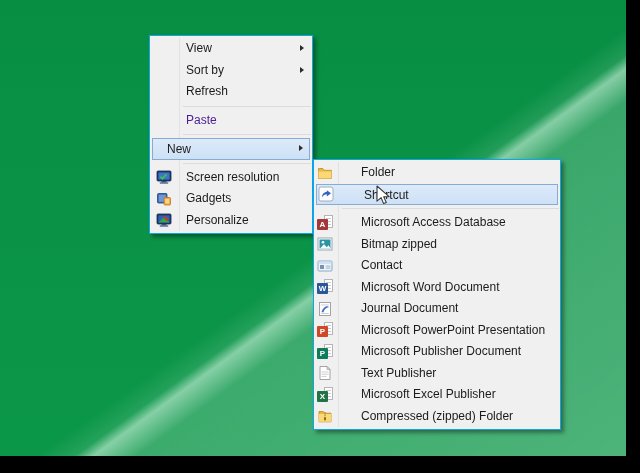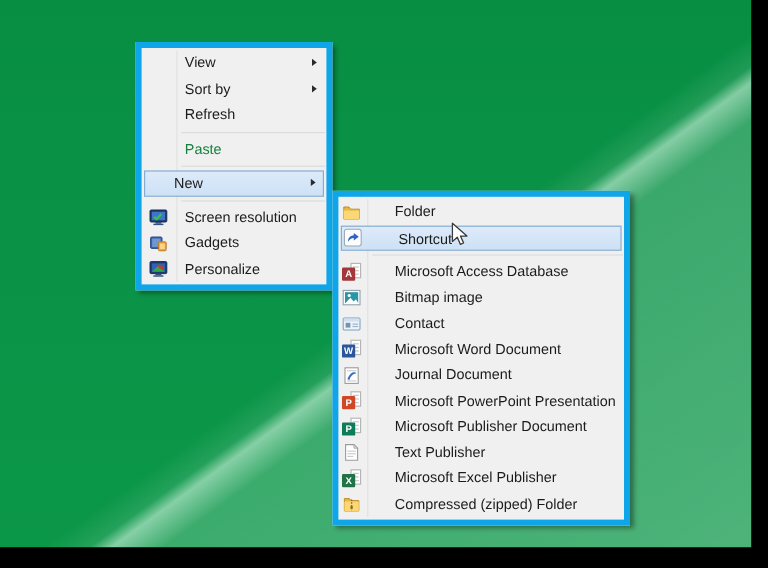--- a/index.html
+++ b/index.html
@@ -17,44 +17,44 @@
         rgba(255,255,255,0) 53%,
         rgba(255,255,255,0.10) 56%,
         rgba(235,255,243,0.55) 57.5%,
         rgba(255,255,255,0.20) 61%,
         rgba(255,255,255,0.27) 100%),
       linear-gradient(180deg,#078e43 0%,#0a9347 45%,#0b9748 100%);
   }
   
   .menu{
     position:absolute;background:#f0f0f0;
-    border:5px solid #0ea5e9;
+    border:1px solid #0ea5e9;
     box-shadow:3px 3px 4px rgba(0,0,0,0.38);
     padding:2px 0;box-sizing:border-box;
-    font-size:12px;color:#1b1b1b;
+    font-size:12px;color:#1b1b1b;margin-left:36px;
   }
   .main-menu{left:113px;top:35px;width:164px;}
   .sub-menu{left:277px;top:159px;width:248px;}
   .gutter{position:absolute;top:2px;bottom:2px;width:1px;background:#e2e2e2;}
   .main-menu .gutter{left:29px;}
   .sub-menu  .gutter{left:24px;}
   .mi{
     position:relative;height:21.5px;line-height:21.5px;
     box-sizing:border-box;white-space:nowrap;cursor:default;
   }
   .main-menu .mi{padding-left:36px;}
   .sub-menu  .mi{padding-left:47px;}
   .mi .label{display:inline-block;vertical-align:top;}
-  .mi.disabled{color:#15803d;}
+  .mi.disabled{color:#4c1d95;}
   .mi.hl{
     margin:0 2px;
     border:1px solid #84acd4;
     background:linear-gradient(180deg,#ddeafa 0%,#cde1f5 100%);
   }
-  .main-menu .mi.hl{padding-left:24px;}
+  .main-menu .mi.hl{padding-left:14px;}
   .sub-menu  .mi.hl{}
   .sep{height:1px;background:#dcdcdc;margin:3px 1px 3px 0;}
   .main-menu .sep{margin-left:33px;}
   .sub-menu  .sep{margin-left:28px;}
   .sub-arrow{
     position:absolute;right:8px;top:50%;margin-top:-3.5px;
     width:0;height:0;
     border-left:4px solid #2b2b2b;
     border-top:3.5px solid transparent;
     border-bottom:3.5px solid transparent;
@@ -192,21 +192,21 @@
 
   <div class="mi">
     <span class="icon">
       <svg viewBox="0 0 16 16">
         <rect x="1" y="2" width="14" height="12" fill="#fff" stroke="#8fa0aa" stroke-width="0.9"></rect>
         <rect x="2.5" y="3.5" width="11" height="9" fill="#2a96a5"></rect>
         <circle cx="6" cy="6.3" r="1.3" fill="#fff"></circle>
         <path d="M3 12.5 L7 8.2 L9.8 11.2 L11.6 9.3 L13.5 12.5z" fill="#fff"></path>
       </svg>
     </span>
-    <span class="label">Bitmap image</span>
+    <span class="label">Bitmap zipped</span>
   </div>
 
   <div class="mi">
     <span class="icon">
       <svg viewBox="0 0 16 16">
         <rect x="1" y="3" width="14" height="10" rx="1" fill="#eef4fb" stroke="#7ba0c0" stroke-width="0.9"></rect>
         <rect x="1.5" y="3.5" width="13" height="2.4" fill="#cfe0ef"></rect>
         <rect x="3" y="7" width="4" height="4" fill="#7a93ad"></rect>
         <rect x="8.7" y="7.6" width="4.8" height="1" fill="#9fb3c6"></rect>
         <rect x="8.7" y="9.6" width="4.8" height="1" fill="#9fb3c6"></rect>

